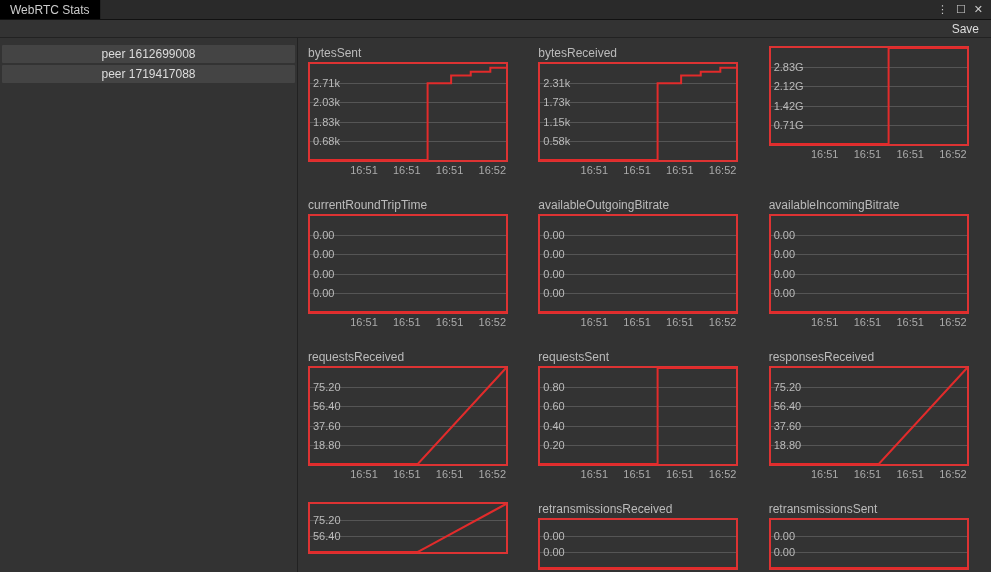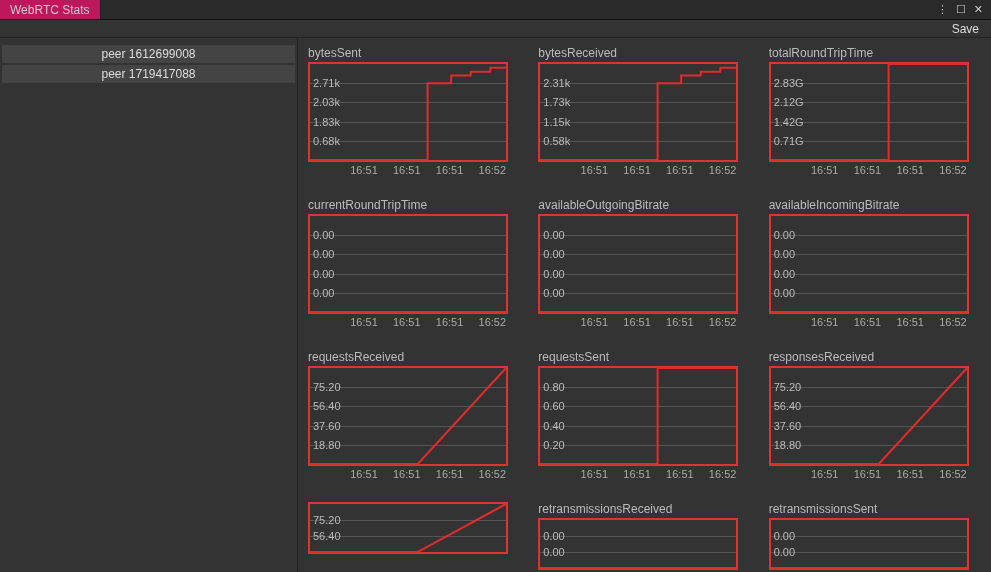--- a/index.html
+++ b/index.html
@@ -16,21 +16,21 @@
   }
   
   .titlebar {
     height: 20px;
     background: #2a2a2a;
     display: flex;
     align-items: stretch;
     border-bottom: 1px solid #111;
   }
   .tab {
-    background: #be185d;
+    background: #000000;
     padding: 2px 10px;
     display: flex;
     align-items: center;
     border-right: 1px solid #222;
     min-width: 90px;
   }
   .titlebar-spacer { flex: 1; }
   .window-controls {
     display: flex;
     align-items: center;
@@ -226,21 +226,20 @@
               </svg>
             </div>
             <div class="x-ticks">
               <span>16:51</span>
               <span>16:51</span>
               <span>16:51</span>
               <span>16:52</span>
             </div>
           </div>
           <div class="chart-card">
-            <div class="chart-title">totalRoundTripTime</div>
             <div class="plot-area">
               <div class="grid-line" style="top: 20%;"></div>
               <div class="ylabel" style="top: 20%;">2.83G</div>
               <div class="grid-line" style="top: 40%;"></div>
               <div class="ylabel" style="top: 40%;">2.12G</div>
               <div class="grid-line" style="top: 60%;"></div>
               <div class="ylabel" style="top: 60%;">1.42G</div>
               <div class="grid-line" style="top: 80%;"></div>
               <div class="ylabel" style="top: 80%;">0.71G</div>
               <svg class="series" viewBox="0 0 100 100" preserveAspectRatio="none">

